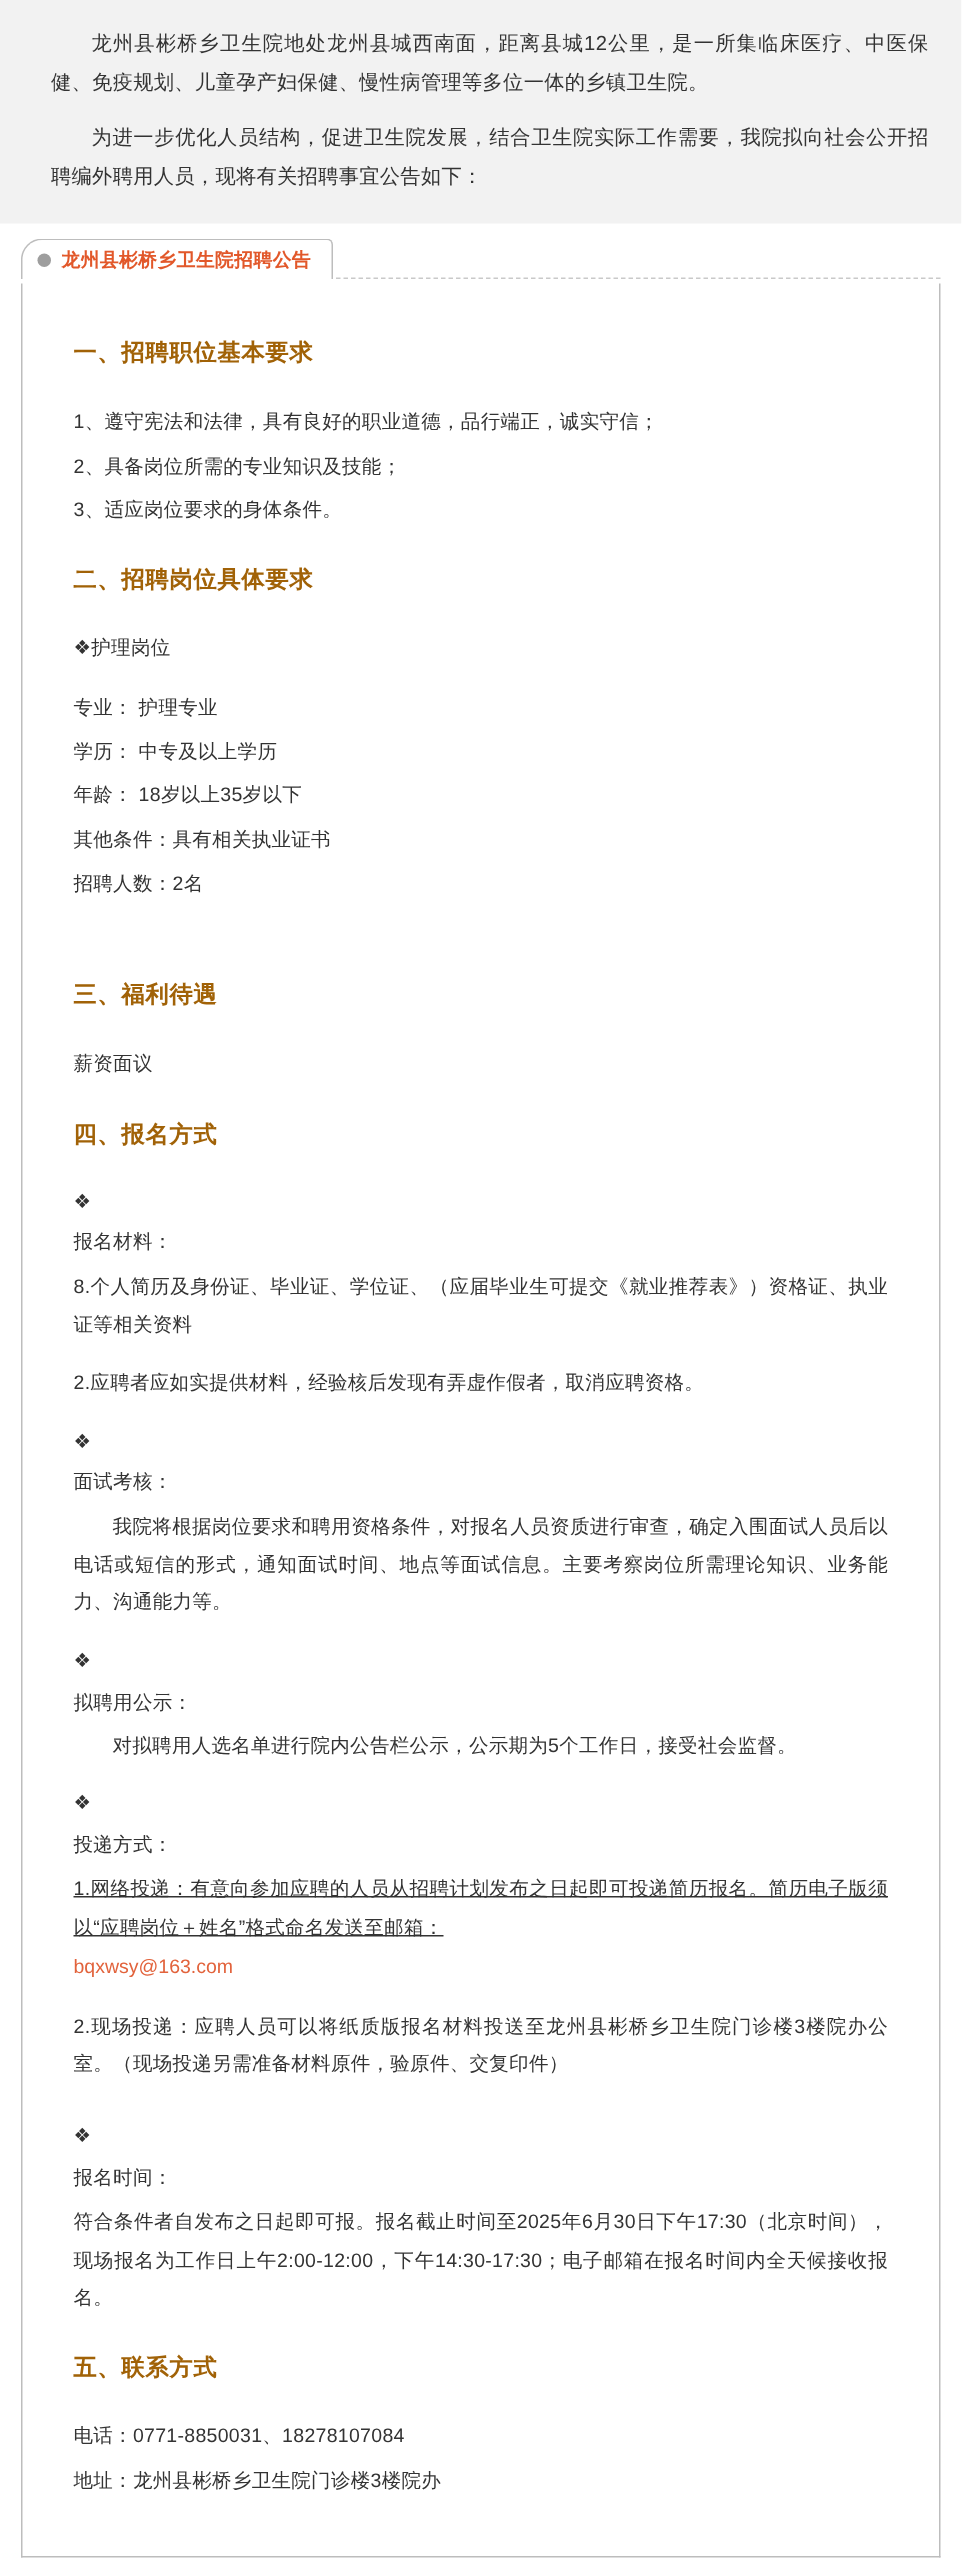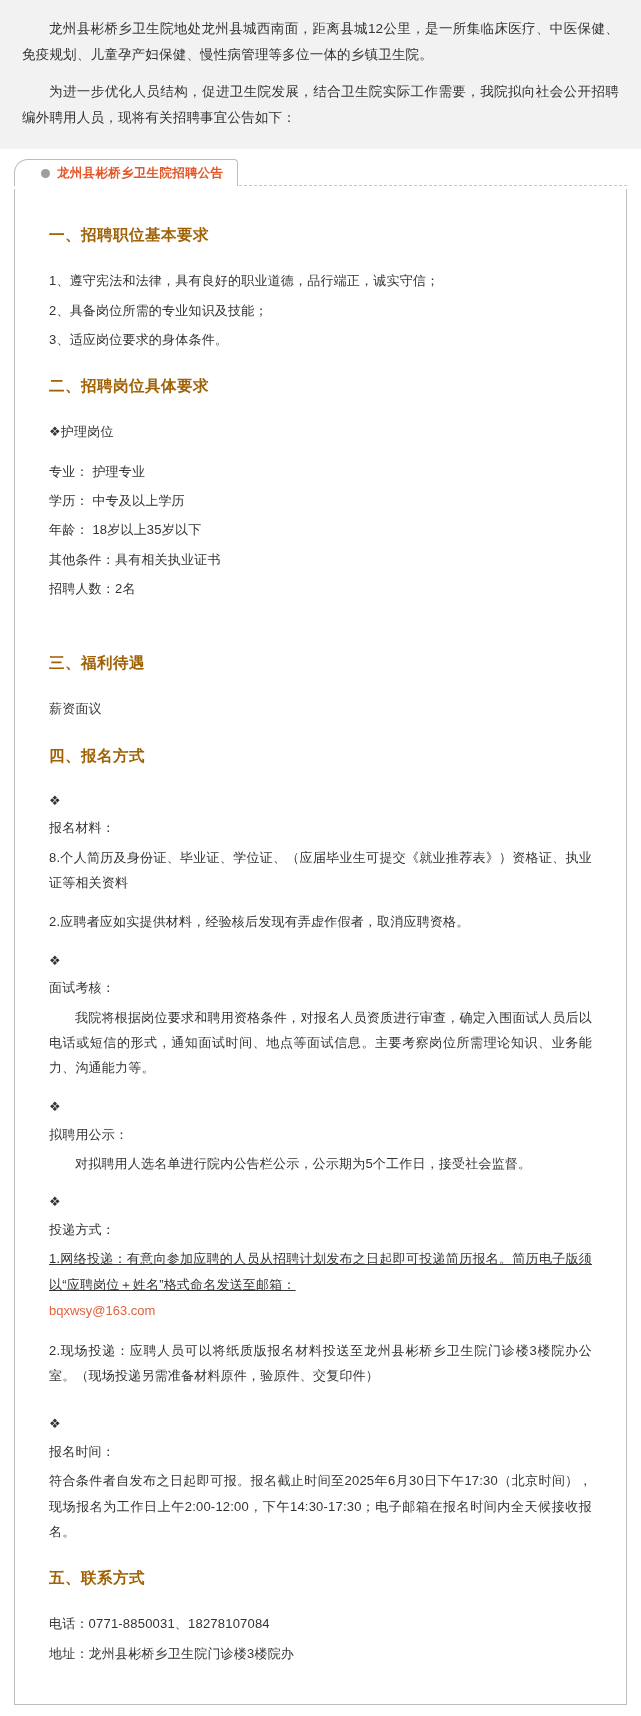--- a/index.html
+++ b/index.html
@@ -17,21 +17,21 @@
     width: 641px;
     min-height: 1716px;
     box-sizing: border-box;
     background: #ffffff;
     position: relative;
   }
 
   
   .intro {
     background: #f2f2f2;
-    padding: 16px 22px 18px 22px;
+    padding: 16px 22px 18px 34px;
     box-sizing: border-box;
   }
   .intro p {
     margin: 0 0 10px 0;
     font-size: 13.5px;
     line-height: 1.95;
     color: #333333;
     text-align: justify;
     text-indent: 2em;
     letter-spacing: 0.2px;
@@ -48,21 +48,21 @@
     position: absolute;
     left: 14px;
     top: 0;
     display: inline-flex;
     align-items: center;
     height: 27px;
     background: #ffffff;
     border: 1px solid #bdbdbd;
     border-bottom: none;
     border-radius: 14px 4px 0 0;
-    padding: 0 14px 0 26px;
+    padding: 0 14px 0 10px;
     box-sizing: border-box;
     z-index: 3;
   }
   .title-tab .dot {
     width: 9px;
     height: 9px;
     border-radius: 50%;
     background: #9e9e9e;
     margin-right: 7px;
     flex: 0 0 auto;

